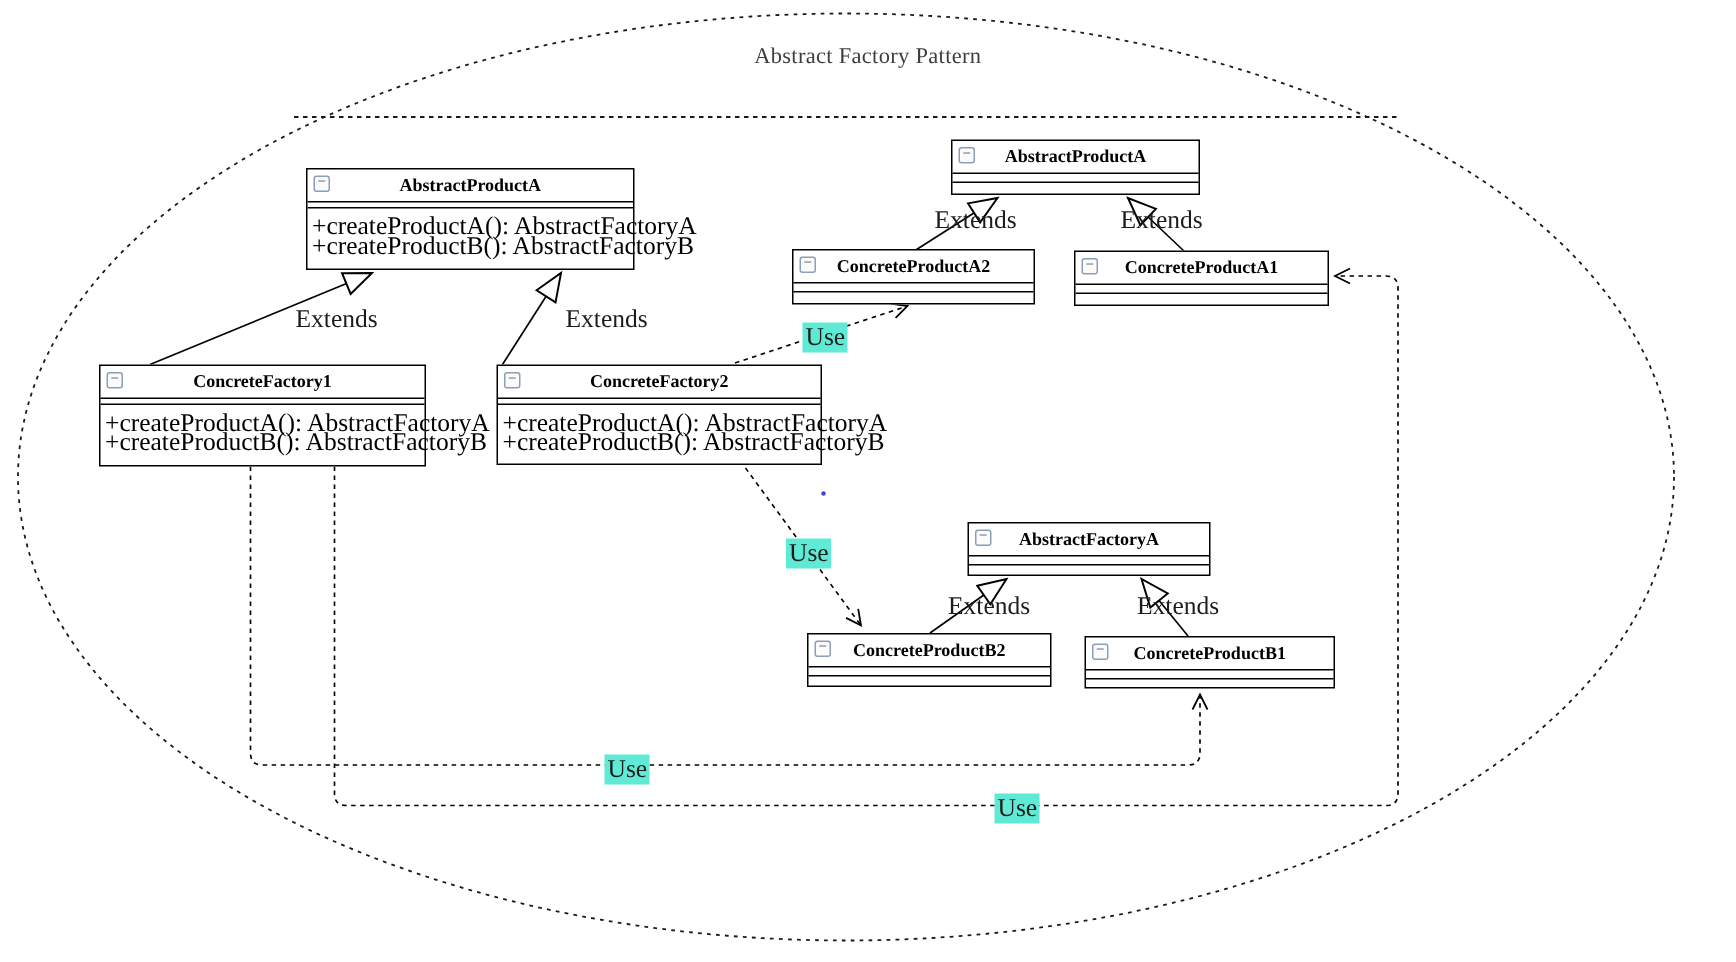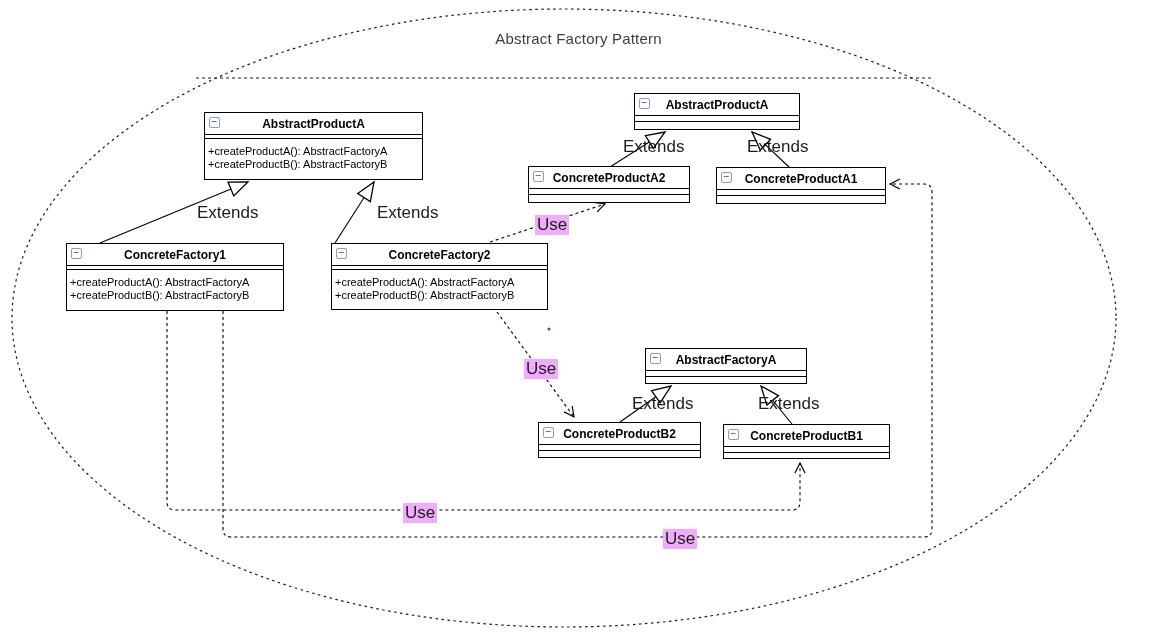--- a/index.html
+++ b/index.html
@@ -1,43 +1,43 @@
 <!DOCTYPE html>
 <html><head>
 <meta charset="utf-8">
 <style>
   html,body{margin:0;padding:0;background:#fff;}
   #canvas{
     position:relative;width:1157px;height:641px;background:#ffffff;overflow:hidden;
-    font-family:Liberation Sans, sans-serif;color:#000;border-radius:27px;
+    font-family:Liberation Serif, serif;color:#000;border-radius:27px;
   }
   #wires{position:absolute;left:0;top:0;z-index:1;}
   .diagram-title{
     position:absolute;left:0;top:30px;width:1157px;text-align:center;
     font-size:15px;color:#3d3d3d;z-index:2;letter-spacing:.2px;
   }
   .cls{
     position:absolute;background:#fff;border:1.4px solid #000;box-sizing:border-box;z-index:3;
   }
   .cls .bar{
     position:relative;height:21px;border-bottom:1.4px solid #000;
     display:flex;align-items:center;justify-content:center;
   }
   .cls .min{
     position:absolute;left:4px;top:4px;width:11px;height:11px;box-sizing:border-box;
     border:1px solid #8aa0b8;border-radius:2px;background:#fbfbfb;color:#444;
     font-size:10px;line-height:8px;text-align:center;cursor:pointer;
   }
   .cls .nm{font-weight:bold;font-size:12px;white-space:nowrap;text-align:center;}
   .cls .sep{height:3px;border-bottom:1px solid #000;}
-  .cls .body{padding:6px 3px 0 3px;font-size:11px;line-height:12.5px;white-space:nowrap;}
+  .cls .body{padding:6px 3px 0 3px;font-size:17px;line-height:12.5px;white-space:nowrap;}
   .cls .strip{height:5px;border-bottom:1.3px solid #000;}
   .cls .strip.last{border-bottom:none;}
   .lbl{position:absolute;font-size:17px;color:#1c1c1c;z-index:4;white-space:nowrap;}
-  .lbl.onwire{background:#f0abfc;padding:0 2px;}
+  .lbl.onwire{background:#5eead4;padding:0 2px;}
 </style>
 </head>
 <body>
 
 <div id="canvas">
 
   <svg id="wires" width="1157" height="641">
     <defs>
       <marker id="tri" markerUnits="userSpaceOnUse" markerWidth="22" markerHeight="18" refX="20" refY="9" orient="auto">
         <path d="M1.5,1.5 L20,9 L1.5,16.5 Z" fill="#ffffff" stroke="#000" stroke-width="1.3"></path>

